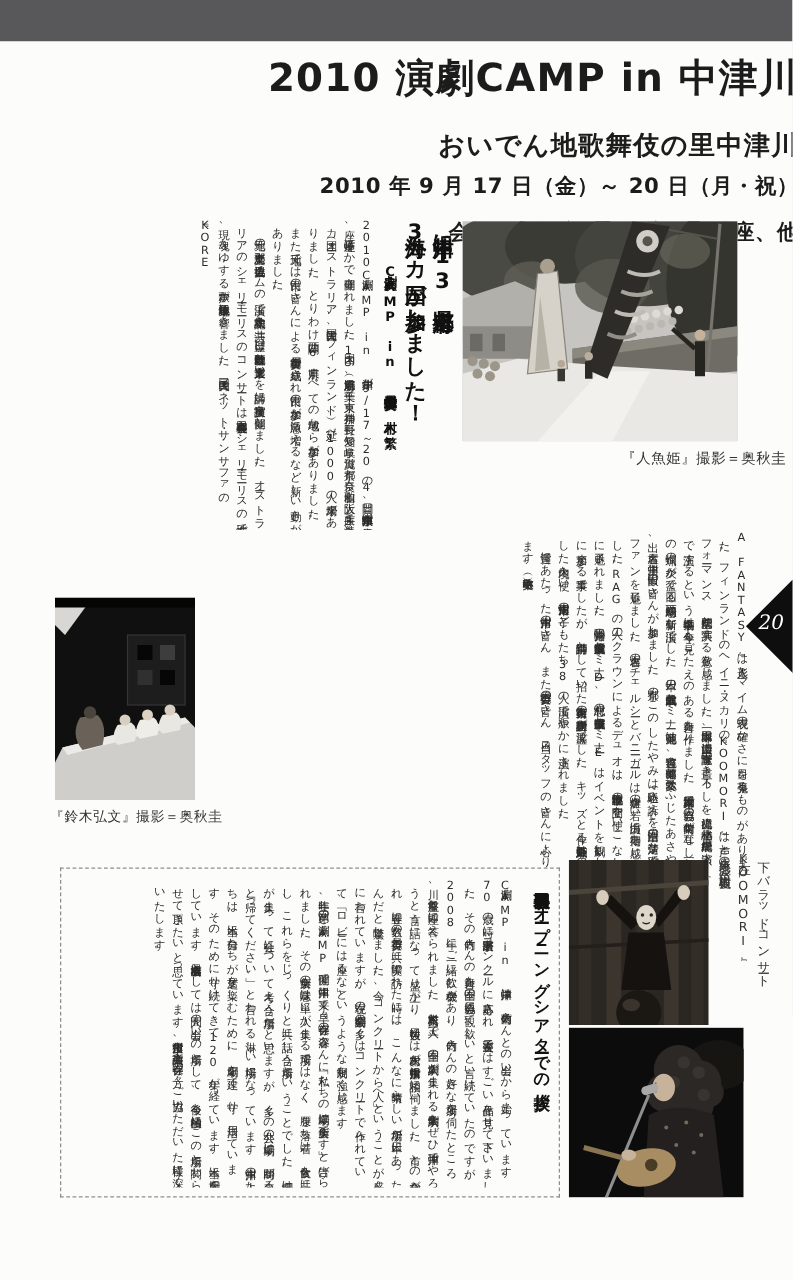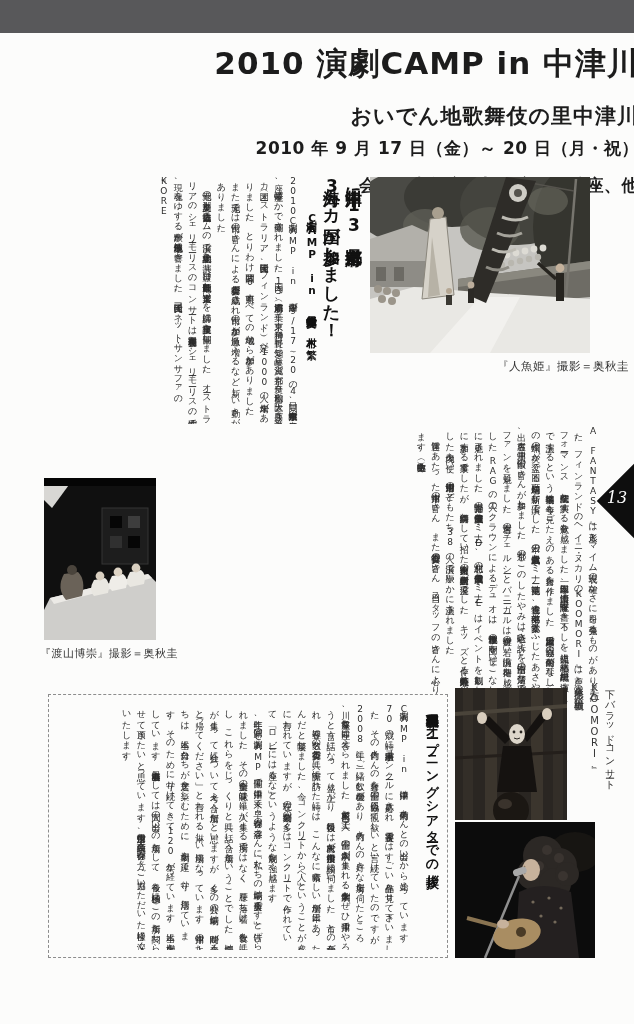--- a/index.html
+++ b/index.html
@@ -145,24 +145,24 @@
         <path d="M50,102 q-6,10 0,16 l14,-3 q3,-11 -3,-15 z" fill="#e9e7e1"></path>
         <circle cx="56" cy="98" r="4.4" fill="#d9cfc0"></circle>
         <path d="M68,98 q-6,10 0,15 l14,-3 q3,-10 -3,-14 z" fill="#efede8"></path>
         <circle cx="74" cy="94" r="4.4" fill="#ddd3c4"></circle>
         <path d="M86,94 q-6,10 0,15 l14,-3 q3,-10 -3,-14 z" fill="#e9e7e1"></path>
         <circle cx="92" cy="90" r="4.4" fill="#d9cfc0"></circle>
       </g>
       <rect x="0" y="0" width="112" height="8" fill="#050505"></rect>
     </svg>
   </div>
-  <div class="cap-hoichi">『渡山博崇』撮影＝奥秋圭</div>
+  <div class="cap-hoichi">『鈴木弘文』撮影＝奥秋圭</div>
 
   <div class="diamond"></div>
-  <div class="pagenum">13</div>
+  <div class="pagenum">20</div>
 
   <div class="speech-box">
     <div class="vtext speech-heading">和田喜夫理事長　オープニングシアターでの挨拶</div>
     <div class="vtext speech-body">演劇CAMP in 中津川は、竹内菊さんとの出会いから始まっています。70歳の時に若手演出家コンクールに応募され、二次審査ではすごい作品を見せて下さいました。その竹内さんの舞台を全国の協会員に観て欲しいと言い続けていたのですが、2008年にご一緒に飲む機会があり、竹内さんの好きな場所を伺ったところ、中津川、常盤座と即座に答えられました。木村繁氏と三人で、全国の演劇人が集まれる演劇大学をぜひ中津川でやろうと言う話になって盛り上がり、数日後には木村氏が中津川市役所に相談に伺いました。市との合意が取れ、翌春に数名の実行委員と共に実際に訪れた時には、こんなに素晴らしい場所が日本にあったんだと驚嘆しました。今、「コンクリートから人へ」ということが盛んに言われていますが、現在の公共劇場の多くはコンクリートで作られていて、「ロビーには座るな」というような規制を強く感じます。
 　昨年、第一回の演劇CAMP開催で中津川に来て早々、保存会の深谷さんに「私たちの劇場は集会所です」と告げられました。その集会所の意味は単に人が集まる場所ではなく、腰を落ち着け、飲食を共にし、これらをじっくりと共に話し合う場所ということでした。劇場は本来人間が集まって社会について考え合う場所だと思いますが、多くの公共の劇場は、時間が来ると「帰ってください」、と言われる淋しい場所になっています。中津川の人たちは、本当に自分たちが芝居を楽しむために、劇場を建て、守り、活用しています。そのために守り続けてきて120年が経っています。本当に劇場を愛しています。日本演出者協会としては人間の出会いの場所として、今後も積極的にこの場所と関わらせて頂きたいと思っています。中津川市役所、商工会議所、保存会の方々、ご協力いただいた皆様に深く感謝いたします。</div>
   </div>
 
   <div class="photo photo-koomori">
     <svg width="112" height="132" viewBox="0 0 112 132">
       <rect width="112" height="132" fill="#2a2622"></rect>

